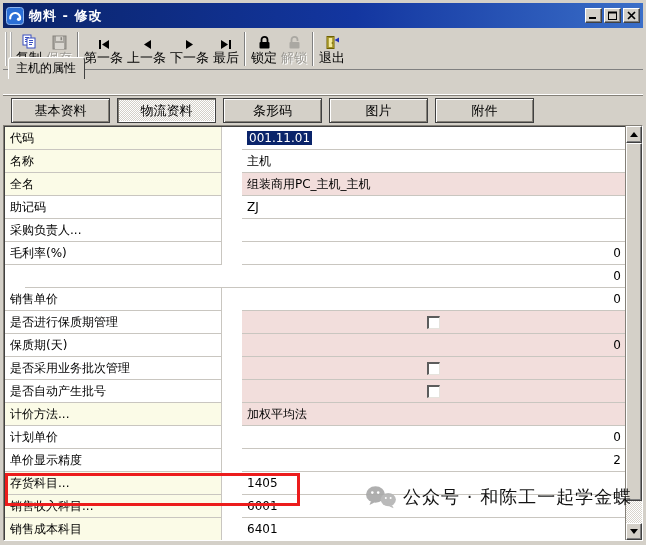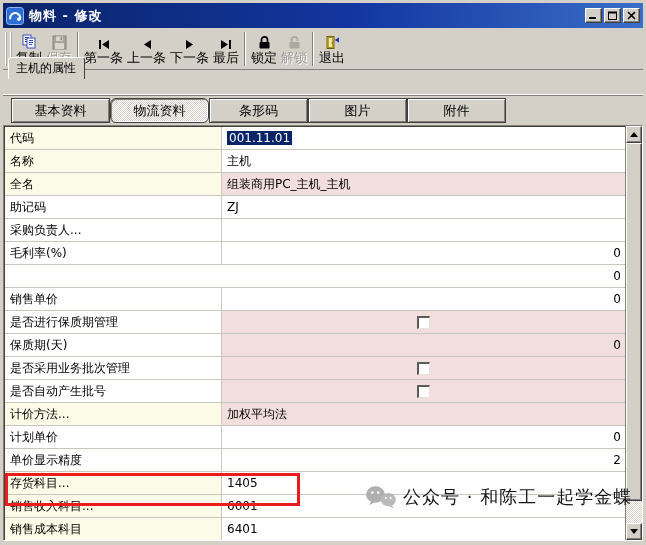--- a/index.html
+++ b/index.html
@@ -53,46 +53,45 @@
     border-top:1px solid #fff; border-bottom: 1px solid #848078; }
   .ptab {
     position:absolute; left: 5px; bottom: 17px; height: 22px; padding: 0 8px 0 7px;
     background:#D4D0C8;
     border:1px solid #404040; border-bottom: none; border-top-color:#fff; border-left-color:#fff;
     border-radius: 3px 3px 0 0;
     display:flex; align-items:center; font-size: 12px; z-index: 2;
   }
 
   
-  .btnrow { height: 29px; display:flex; align-items:center; padding-left: 8px; background:#D4D0C8; }
+  .btnrow { height: 29px; display:flex; align-items:center; padding-left: 8px; background:#D4D0C8;gap:7px; }
   .secbtn {
     width: 99px; height: 25px; display:flex; align-items:center; justify-content:center;
     background:#D4D0C8; font-size: 13px;
     border:1px solid #404040; box-shadow: inset 1px 1px 0 #fff, inset -1px -1px 0 #848078;
   }
   .secbtn.active {
     background-image: repeating-conic-gradient(#ffffff 0% 25%, #d4d0c8 0% 50%);
     background-size: 2px 2px;
     box-shadow: inset 1px 1px 0 #848078, inset -1px -1px 0 #fff;
-    border-radius: 6px;
   }
 
   
   .grid {
     position: relative; height: 416px; margin: 0;
     background:#fff;
     border:1px solid #848078; border-right-color:#fff; border-bottom-color:#fff;
     box-shadow: inset 1px 1px 0 #404040;
     display:flex;
   }
   .rows { flex:1; overflow:hidden; padding: 1px 0 0 1px; }
   .grow { display:flex; height: 23px; }
   .gcell { border-bottom: 1px solid #c9c6c0; line-height: 22px; white-space: nowrap; overflow:hidden; }
   .glabel { width: 217px; border-right: 1px solid #c9c6c0; padding-left: 5px; background: #fff; }
-  .gvalue { flex: 1; padding-left: 5px; background:#fff; position: relative; }
+  .gvalue { flex: 1; padding-left: 5px; background:#fff; position: relative; margin-left: 20px; }
   .glabel.bg-yellow { background: #FBFBE7; }
   .gvalue.bg-pink  { background: #F2DEDC; }
   .gvalue.align-right { text-align: right; padding-right: 4px; padding-left: 0; }
   .gvalue .selected { background:#0A246A; color:#fff; padding: 0 2px; }
   .gvalue.cbx { display:flex; align-items:center; justify-content:center; padding:0; }
   .checkbox {
     width: 13px; height: 13px; background: #fff;
     border-top: 2px solid #5c5c5c; border-left: 2px solid #5c5c5c;
     border-right: 1px solid #e6e3dd; border-bottom: 1px solid #e6e3dd;
   }

